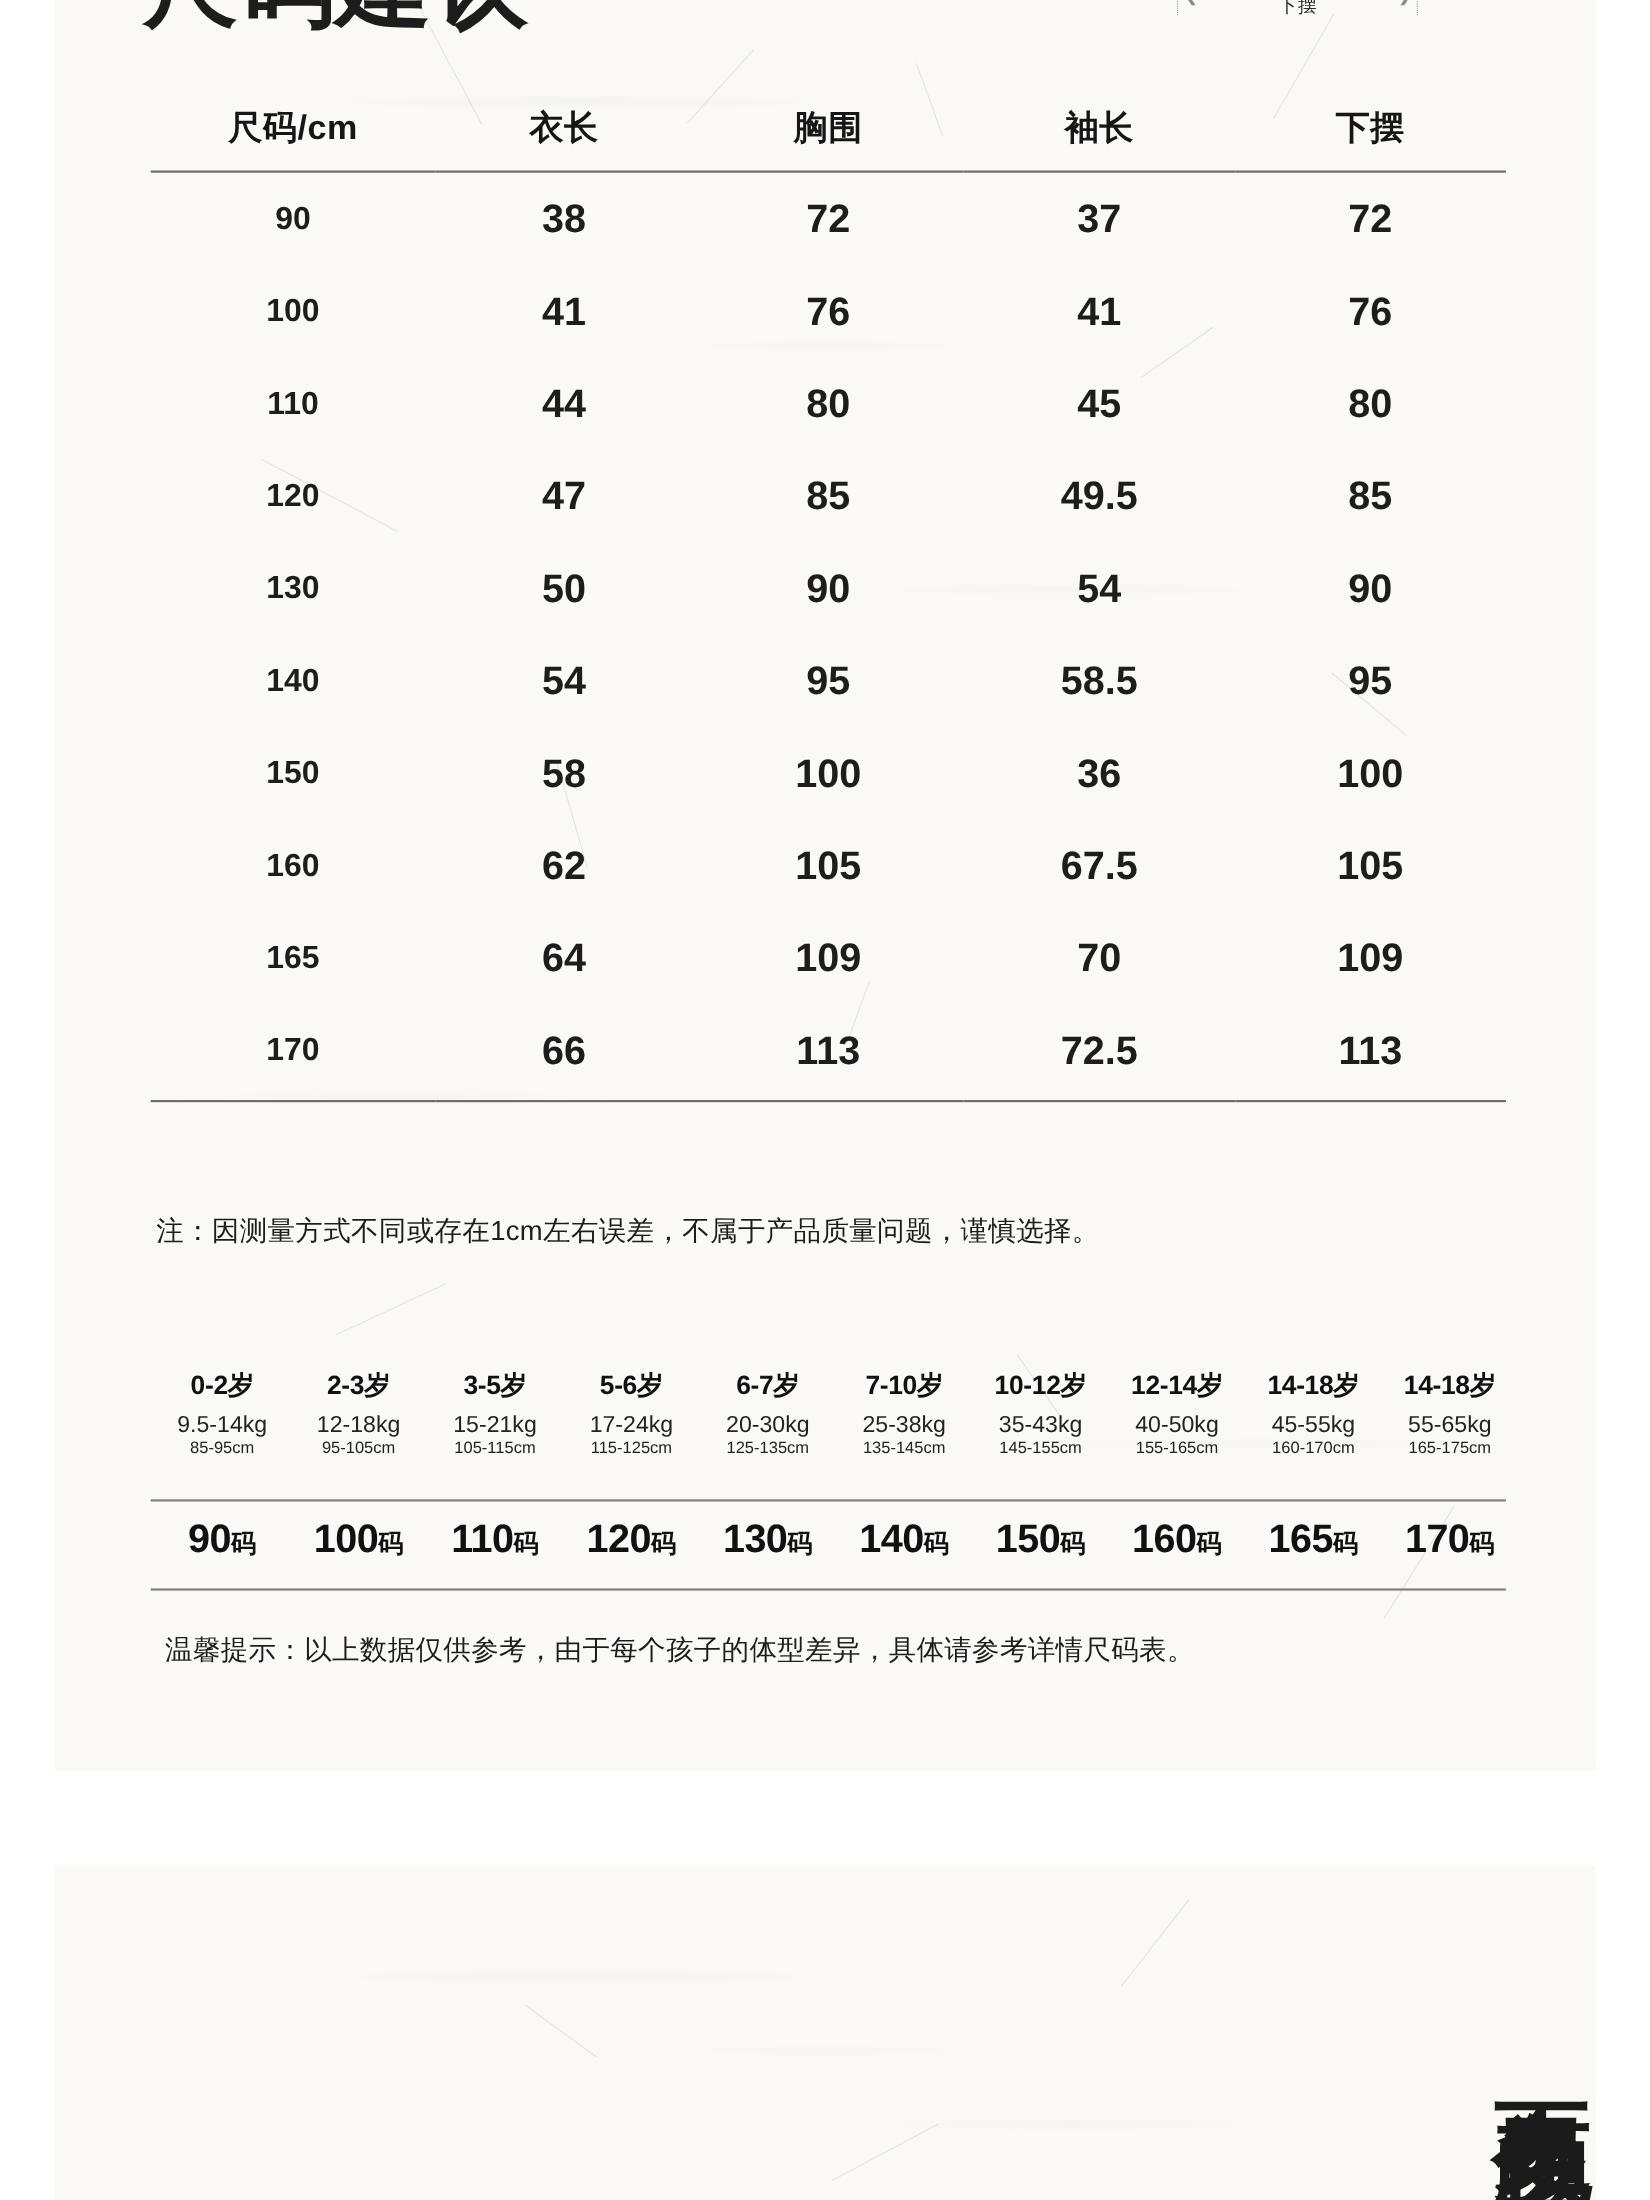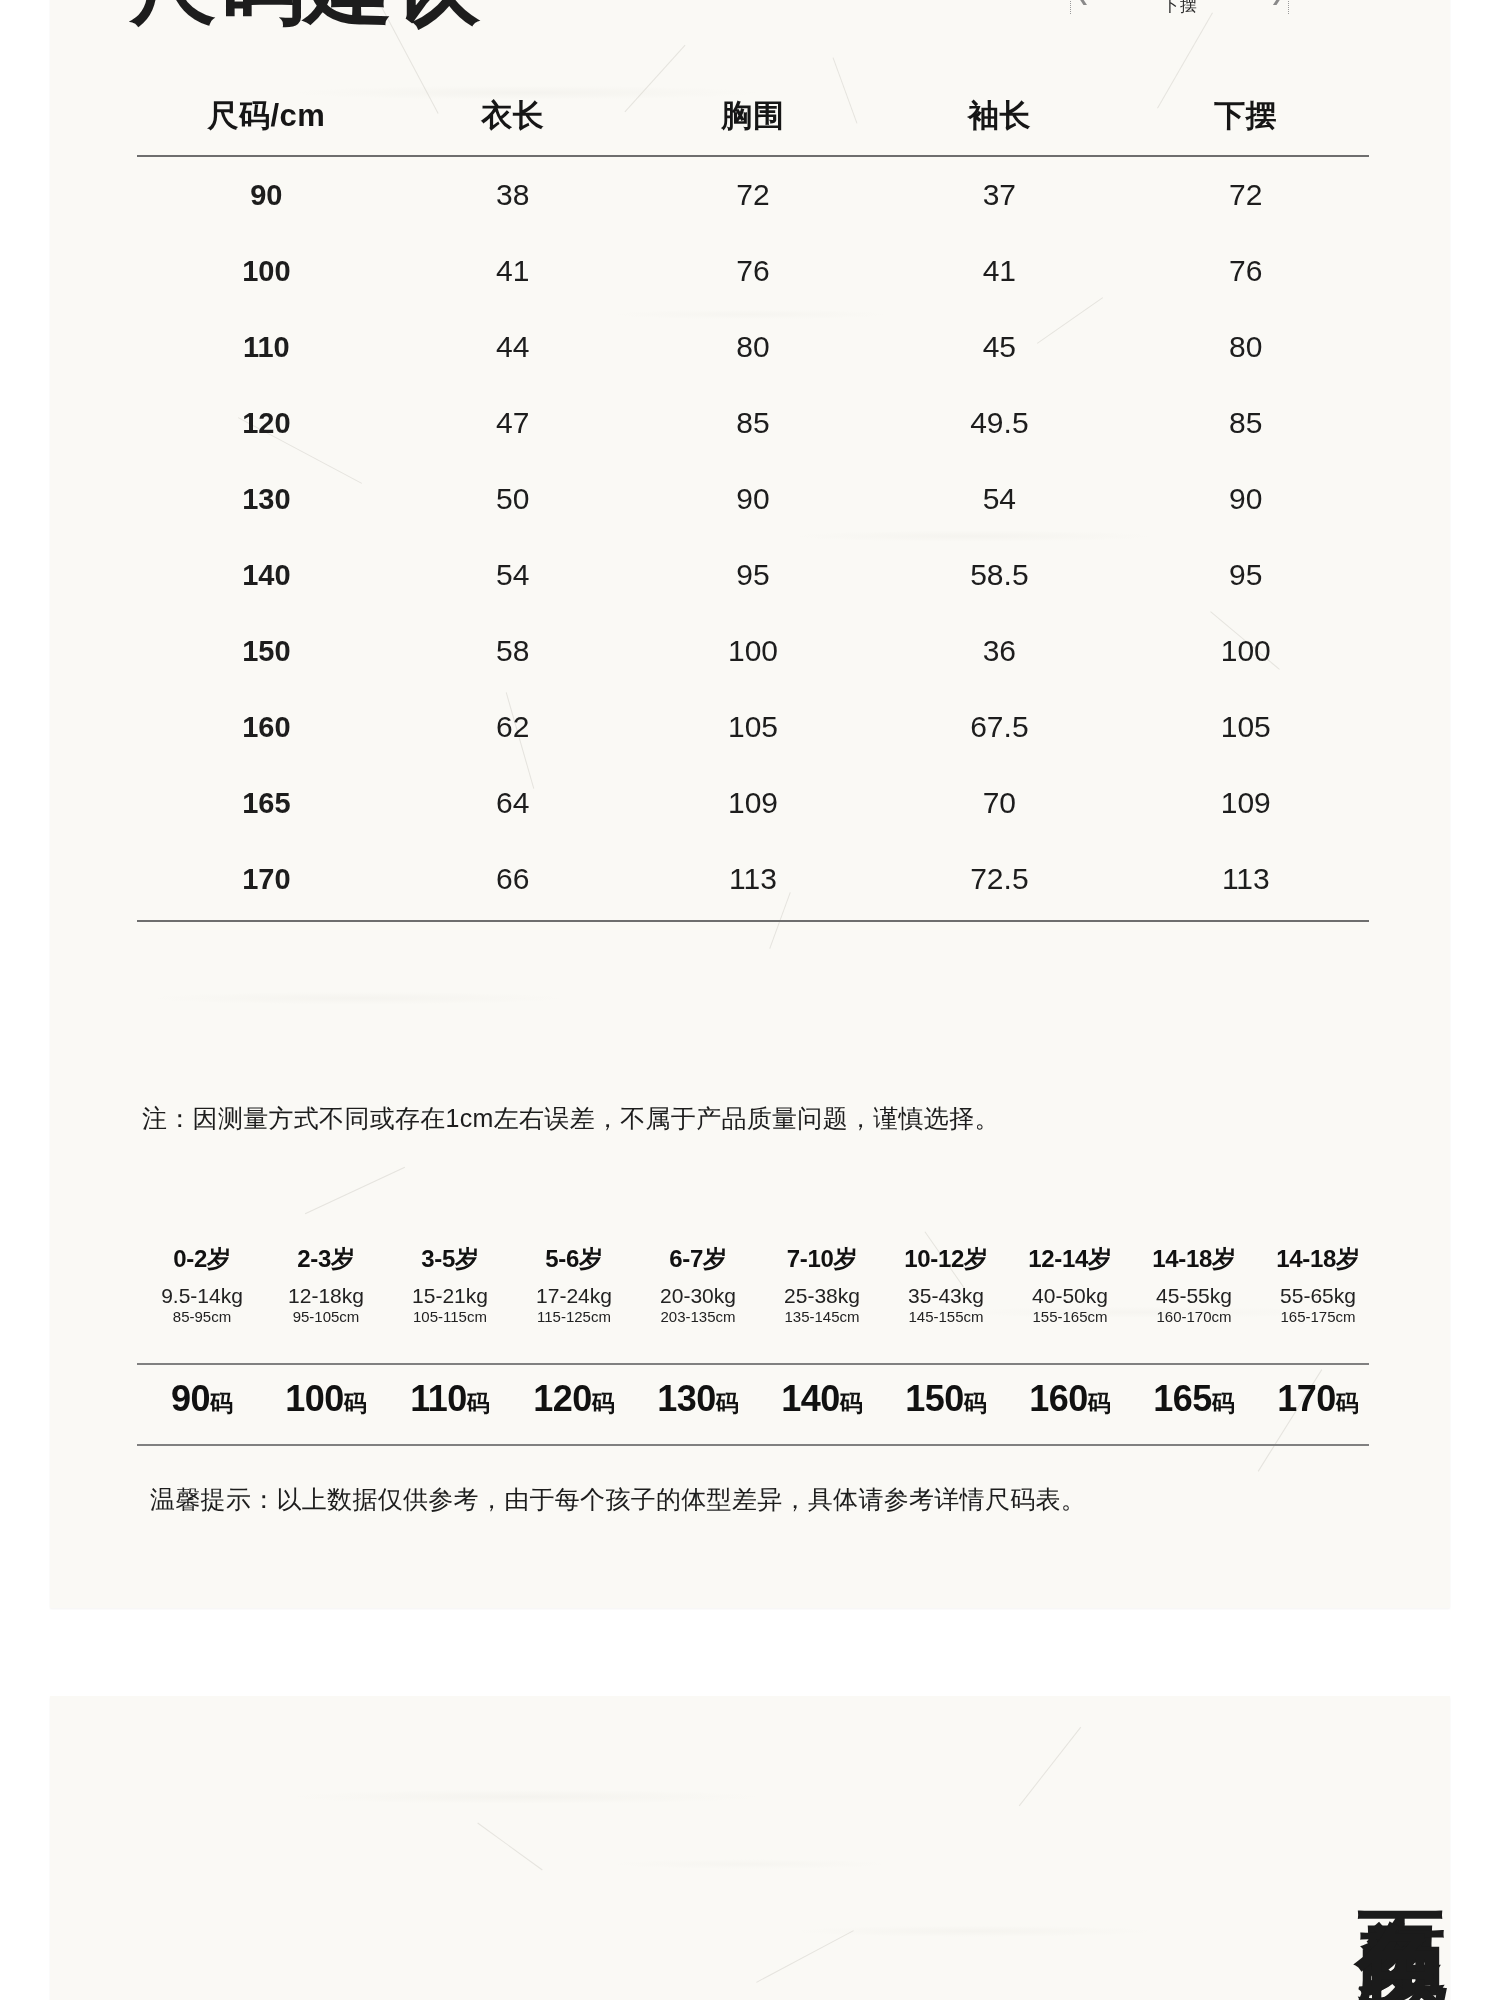--- a/index.html
+++ b/index.html
@@ -100,25 +100,25 @@
     font-weight:700;
     color:#161616;
     padding:10px 0 18px 0;
     text-align:center;
     letter-spacing:.5px;
   }
   #size-table thead tr{
     border-bottom:2px solid #6e6e6e;
   }
   #size-table td{
-    font-size:30px;
+    font-size:36px;
     text-align:center;
     padding:21px 0;
     color:#1d1d1d;
-    font-weight:400;
+    font-weight:700;
   }
   #size-table td.size-col{
     font-weight:700;
     font-size:29px;
   }
   #size-table tbody tr:last-child td{
     padding-bottom:24px;
   }
   #size-table tbody{
     border-bottom:2px solid #6e6e6e;
@@ -379,21 +379,21 @@
       <div class="age-height">105-115cm</div>
     </div>
     <div class="age-cell">
       <div class="age-label">5-6岁</div>
       <div class="age-weight">17-24kg</div>
       <div class="age-height">115-125cm</div>
     </div>
     <div class="age-cell">
       <div class="age-label">6-7岁</div>
       <div class="age-weight">20-30kg</div>
-      <div class="age-height">203-135cm</div>
+      <div class="age-height">125-135cm</div>
     </div>
     <div class="age-cell">
       <div class="age-label">7-10岁</div>
       <div class="age-weight">25-38kg</div>
       <div class="age-height">135-145cm</div>
     </div>
     <div class="age-cell">
       <div class="age-label">10-12岁</div>
       <div class="age-weight">35-43kg</div>
       <div class="age-height">145-155cm</div>

